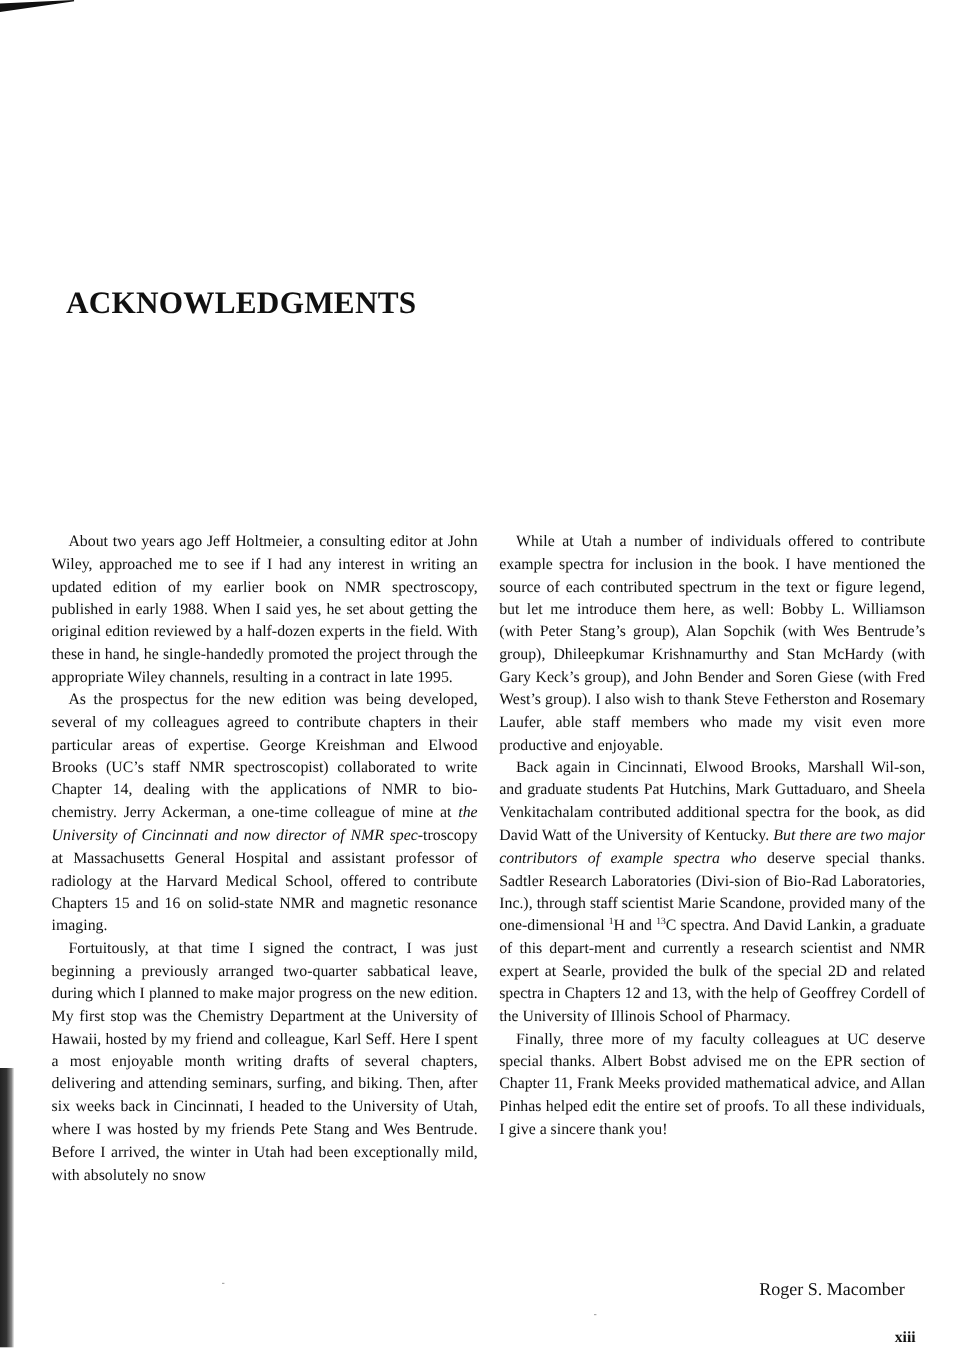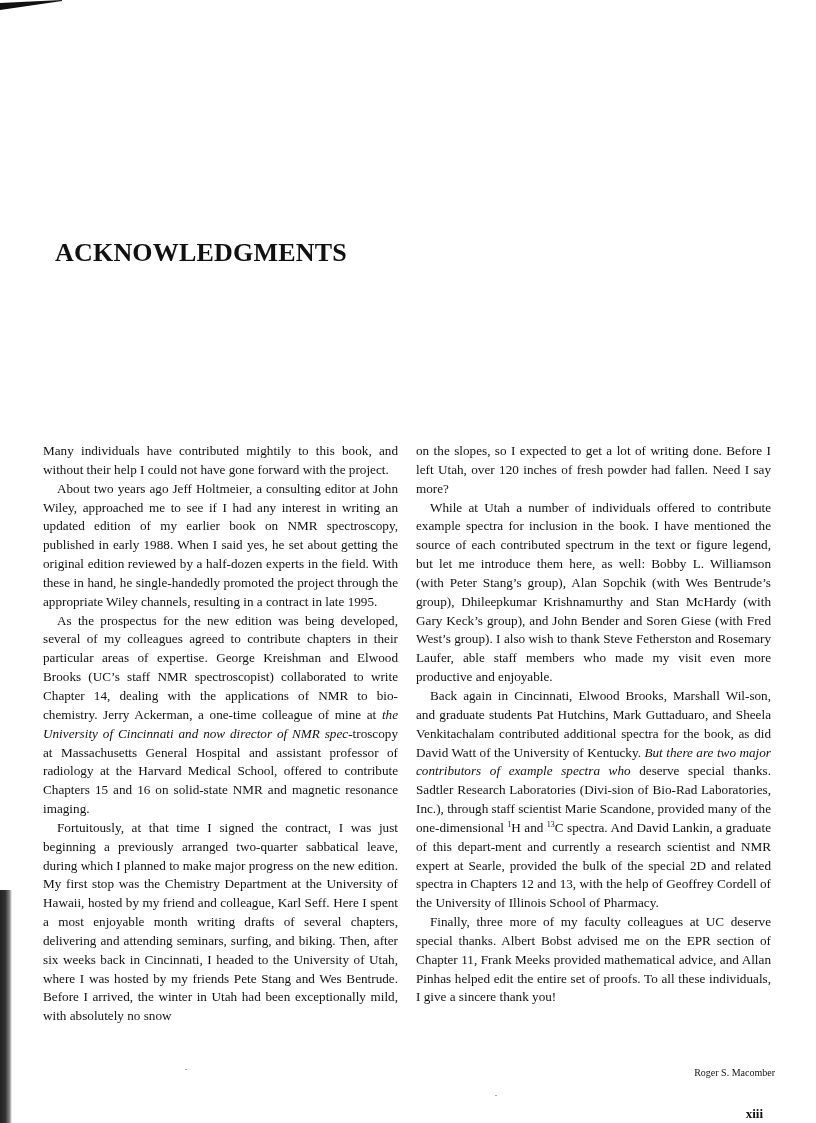--- a/index.html
+++ b/index.html
@@ -23,44 +23,42 @@
       position: absolute; top: 442px; width: 355px;
       font-size: 13.2px; line-height: 18.85px; text-align: justify;
     }
     .col-left { left: 43px; }
     .col-right { left: 416px; width: 355px; }
     .column p { margin: 0; text-indent: 14px; }
     .column p.noindent { text-indent: 0; }
     .column em { font-style: italic; }
     sup { font-size: 8px; vertical-align: 5px; line-height: 0; }
     .signature {
-      position: absolute; right: 41px; top: 1067px; font-size: 10px;
+      position: absolute; right: 62px; top: 1067px; font-size: 15px;
     }
     .page-number {
       position: absolute; right: 53px; top: 1106px; font-size: 13px; font-weight: bold;
     }
     .speck { position: absolute; width: 2px; height: 1px; background: #aaa; }
   </style>
 </head>
 <body>
 
 <div class="corner-mark"></div>
 <div class="spine-edge"></div>
 
 <h1 class="title">ACKNOWLEDGMENTS</h1>
 
 <div class="column col-left">
-  <p class="noindent">Many individuals have contributed mightily to this book, and without their help I could not have gone forward with the project.</p>
   <p>About two years ago Jeff Holtmeier, a consulting editor at John Wiley, approached me to see if I had any interest in writing an updated edition of my earlier book on NMR spectroscopy, published in early 1988. When I said yes, he set about getting the original edition reviewed by a half-dozen experts in the field. With these in hand, he single-handedly promoted the project through the appropriate Wiley channels, resulting in a contract in late 1995.</p>
   <p><span>As the prospectus for the new edition was being developed, several of my colleagues agreed to contribute chapters in their particular areas of expertise. George Kreishman and Elwood Brooks (UC’s staff NMR spectroscopist) collaborated to write Chapter 14, dealing with the applications of NMR to bio-chemistry. Jerry Ackerman, a one-time colleague of mine at </span><em>the University of Cincinnati and now director of NMR spec-</em><span>troscopy at Massachusetts General Hospital and assistant professor of radiology at the Harvard Medical School, offered to contribute Chapters 15 and 16 on solid-state NMR and magnetic resonance imaging.</span></p>
   <p>Fortuitously, at that time I signed the contract, I was just beginning a previously arranged two-quarter sabbatical leave, during which I planned to make major progress on the new edition. My first stop was the Chemistry Department at the University of Hawaii, hosted by my friend and colleague, Karl Seff. Here I spent a most enjoyable month writing drafts of several chapters, delivering and attending seminars, surfing, and biking. Then, after six weeks back in Cincinnati, I headed to the University of Utah, where I was hosted by my friends Pete Stang and Wes Bentrude. Before I arrived, the winter in Utah had been exceptionally mild, with absolutely no snow</p>
 </div>
 
 <div class="column col-right">
-  <p class="noindent">on the slopes, so I expected to get a lot of writing done. Before I left Utah, over 120 inches of fresh powder had fallen. Need I say more?</p>
   <p>While at Utah a number of individuals offered to contribute example spectra for inclusion in the book. I have mentioned the source of each contributed spectrum in the text or figure legend, but let me introduce them here, as well: Bobby L. Williamson (with Peter Stang’s group), Alan Sopchik (with Wes Bentrude’s group), Dhileepkumar Krishnamurthy and Stan McHardy (with Gary Keck’s group), and John Bender and Soren Giese (with Fred West’s group). I also wish to thank Steve Fetherston and Rosemary Laufer, able staff members who made my visit even more productive and enjoyable.</p>
   <p><span>Back again in Cincinnati, Elwood Brooks, Marshall Wil-son, and graduate students Pat Hutchins, Mark Guttaduaro, and Sheela Venkitachalam contributed additional spectra for the book, as did David Watt of the University of Kentucky. </span><em>But there are two major contributors of example spectra who</em><span> deserve special thanks. Sadtler Research Laboratories (Divi-sion of Bio-Rad Laboratories, Inc.), through staff scientist Marie Scandone, provided many of the one-dimensional </span><sup>1</sup><span>H and </span><sup>13</sup><span>C spectra. And David Lankin, a graduate of this depart-ment and currently a research scientist and NMR expert at Searle, provided the bulk of the special 2D and related spectra in Chapters 12 and 13, with the help of Geoffrey Cordell of the University of Illinois School of Pharmacy.</span></p>
   <p>Finally, three more of my faculty colleagues at UC deserve special thanks. Albert Bobst advised me on the EPR section of Chapter 11, Frank Meeks provided mathematical advice, and Allan Pinhas helped edit the entire set of proofs. To all these individuals, I give a sincere thank you!</p>
 </div>
 
 <div class="signature">Roger S. Macomber</div>
 <div class="page-number">xiii</div>
 
 <div class="speck" style="left:185px; top:1069px;"></div>
 <div class="speck" style="left:495px; top:1095px;"></div>

